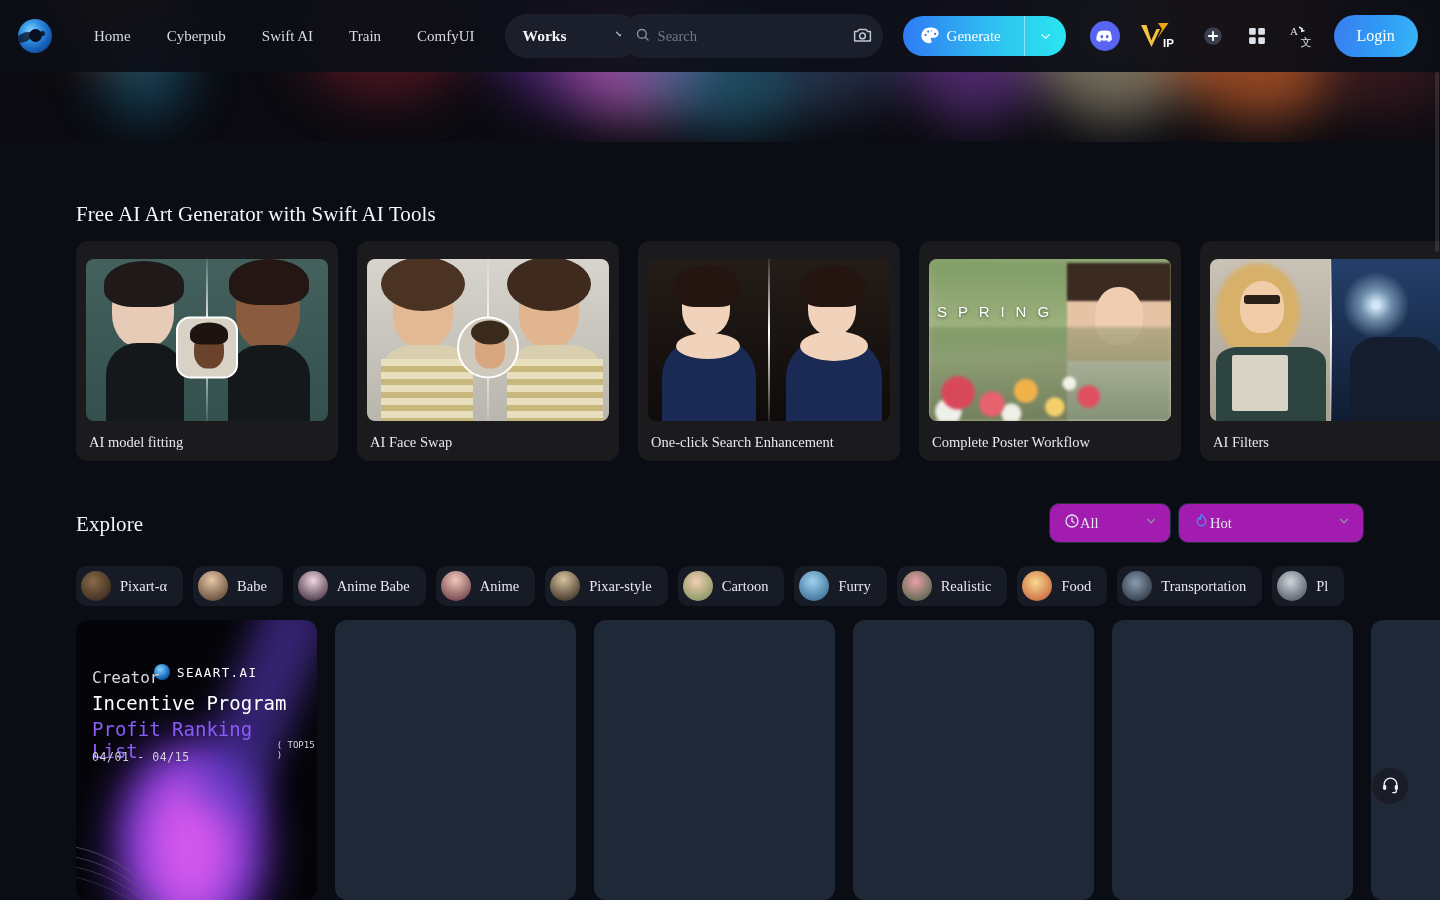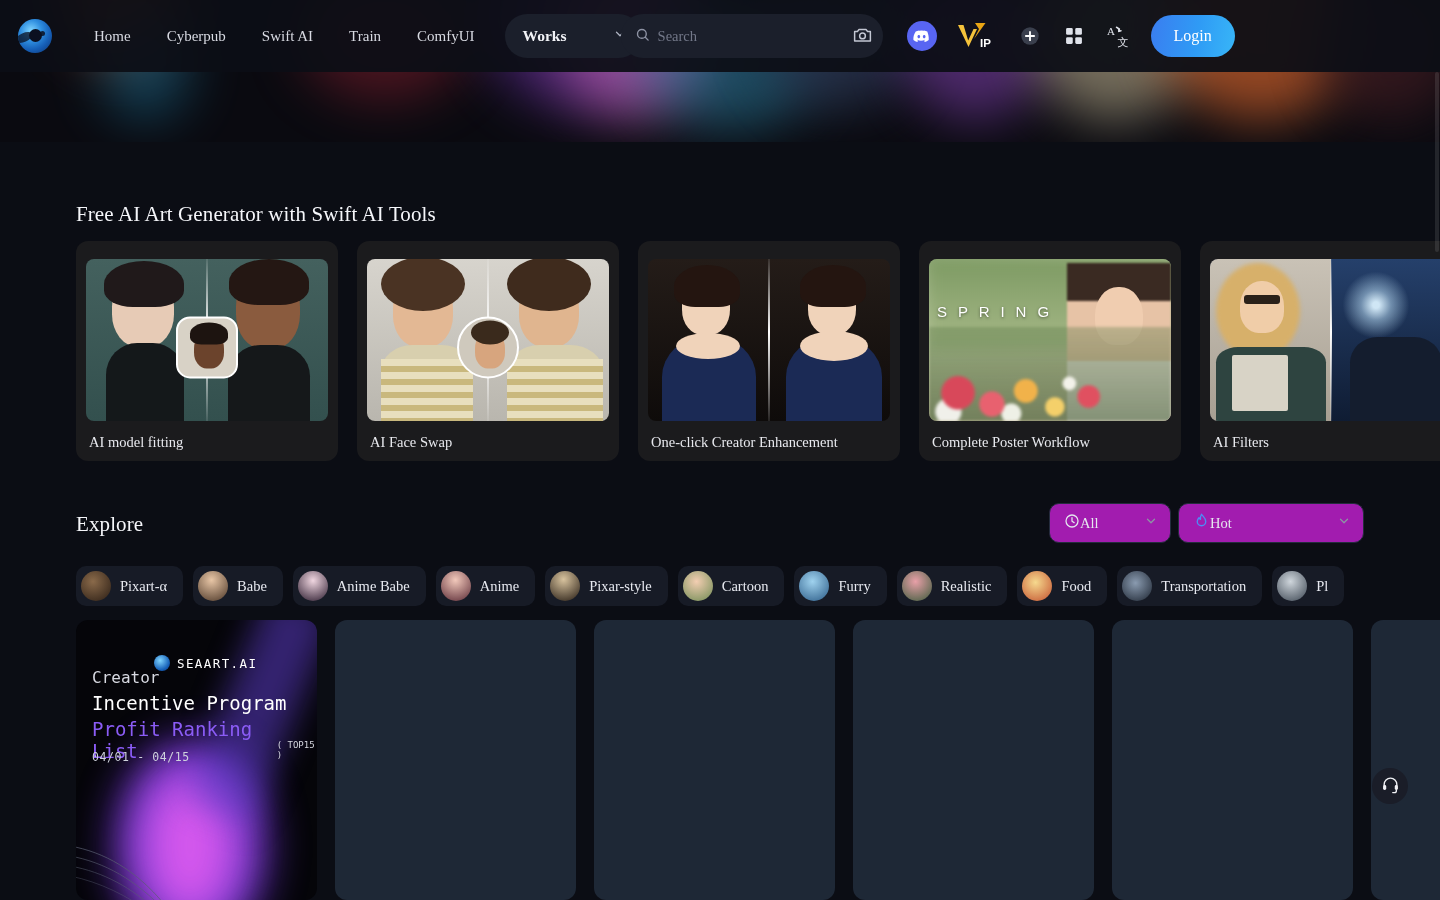--- a/index.html
+++ b/index.html
@@ -252,20 +252,38 @@
     </span>
     <input type="text" placeholder="Search" style="">
     <span>
       <svg width="21" height="21" viewBox="0 0 24 24" fill="none" stroke="#c3c7d3" stroke-width="1.7" stroke-linecap="round" stroke-linejoin="round">
         <path d="M3 8.5h3.2L8 6.3h8L17.8 8.5H21v11H3z"></path>
           <circle cx="12" cy="13.6" r="3.3"></circle>
         </svg>
     </span>
   </div>
 
+  <div id="gen">
+    <span style="position:absolute;left:16px;top:9px">
+      <svg width="22" height="22" viewBox="0 0 24 24">
+        <path d="M12 2.6C6.7 2.6 2.6 6.4 2.6 11.5c0 5 4 8.4 8.8 8.4 1.5 0 2.4-.8 2.4-1.9 0-.6-.3-1-.6-1.4-.3-.4-.5-.7-.5-1.2 0-.9.8-1.6 1.8-1.6h1.6c3 0 5.3-2.2 5.3-5.2 0-3.5-3.9-6-9.4-6z" fill="#fff"></path>
+        <circle cx="7.2" cy="10.8" r="1.25" fill="#2f7bf5"></circle>
+        <circle cx="10.1" cy="7.2" r="1.25" fill="#2f7bf5"></circle>
+        <circle cx="14.3" cy="7.0" r="1.25" fill="#2f7bf5"></circle>
+        <circle cx="17.6" cy="9.8" r="1.25" fill="#2f7bf5"></circle>
+        <path d="M16.2 3.1l3.4 2.3-5.5 6.4-2-1.4z" fill="#fff" transform="rotate(6 17 6)"></path>
+      </svg>
+    </span>
+    <span class="lbl">Generate</span>
+    <span class="split">
+      <svg width="15" height="15" viewBox="0 0 24 24" fill="none" stroke="#e9fbff" stroke-width="2.2" stroke-linecap="round" stroke-linejoin="round">
+          <polyline points="6 9 12 15 18 9"></polyline>
+        </svg>
+    </span>
+  </div>
 
   <div id="discord">
     <svg width="19" height="19" viewBox="0 0 24 24" fill="#fff">
       <path d="M19.3 5.6A16 16 0 0 0 15.4 4.4l-.2.4a14 14 0 0 0-6.4 0l-.2-.4A16 16 0 0 0 4.7 5.6C2.2 9.3 1.5 12.9 1.8 16.4a16.2 16.2 0 0 0 4.9 2.5l1-1.6c-.5-.2-1.1-.5-1.6-.8l.4-.3a11.5 11.5 0 0 0 9.9 0l.4.3c-.5.3-1 .6-1.6.8l1 1.6a16.2 16.2 0 0 0 4.9-2.5c.4-4.1-.6-7.7-1.8-10.8zM8.6 14.2c-1 0-1.7-.9-1.7-2s.8-2 1.7-2 1.8.9 1.7 2c0 1.1-.8 2-1.7 2zm6.8 0c-1 0-1.7-.9-1.7-2s.8-2 1.7-2 1.8.9 1.7 2c0 1.1-.7 2-1.7 2z"></path>
     </svg>
   </div>
 
   <div id="vip">
     <svg width="44" height="30" viewBox="0 0 44 30">
       <path d="M3 4 L13.5 26 L22 8 L18.5 8 L13.2 19.5 L8.5 4 Z" fill="#f5c33b"></path>
@@ -349,21 +367,21 @@
       <div class="face" style="left:34px;top:16px;width:48px;height:60px;background:#f0d3ba"></div>
       <div class="face" style="left:26px;top:6px;width:66px;height:42px;border-radius:50% 50% 32% 32%;background:#241510"></div>
       <div style="position:absolute;left:14px;top:78px;width:94px;height:86px;background:#1b2a55;border-radius:46% 46% 0 0"></div>
       <div style="position:absolute;left:28px;top:74px;width:64px;height:26px;background:#f0d3ba;border-radius:50%"></div>
       <div class="face" style="left:160px;top:16px;width:48px;height:60px;background:#f0d3ba"></div>
       <div class="face" style="left:152px;top:6px;width:66px;height:42px;border-radius:50% 50% 32% 32%;background:#241510"></div>
       <div style="position:absolute;left:138px;top:78px;width:96px;height:86px;background:#1b2a55;border-radius:46% 46% 0 0"></div>
       <div style="position:absolute;left:152px;top:72px;width:68px;height:30px;background:#f0d3ba;border-radius:50%"></div>
       <div class="split-line"></div>
     </div>
-    <div class="cap">One-click Creator Enhancement</div>
+    <div class="cap">One-click Search Enhancement</div>
   </div>
 
   <div class="tcard">
     <div class="thumb" style="background:linear-gradient(170deg,#90a878 0%,#b9c79d 40%,#c8b49a 100%)">
       <div style="position:absolute;left:0;top:0;width:100%;height:56%;background:linear-gradient(180deg,#7d9a63,#a7b988);filter:blur(6px)"></div>
       <div style="position:absolute;left:138px;top:4px;width:104px;height:158px;background:linear-gradient(180deg,#3a2a22 0 24%,#e7c3a6 24% 62%,#efe4dc 62% 100%);filter:blur(1px)"></div>
       <div class="face" style="left:166px;top:28px;width:48px;height:58px;background:#f0cdb0"></div>
       <div style="position:absolute;left:0;bottom:0;width:100%;height:58%;
            background:
              radial-gradient(circle at 12% 70%, #d8485a 0 7%, transparent 8%),
@@ -479,21 +497,21 @@
 </div>
 
 <div id="grid">
 
   <div id="promo">
     <div class="promo-glow" style="left:40px;  top:120px; width:150px; height:210px; background:#7b3df0; opacity:.85"></div>
     <div class="promo-glow" style="left:66px;  top:150px; width:96px;  height:150px; background:#e05cf0; opacity:.9"></div>
     <div class="promo-glow" style="left:150px; top:-30px; width:70px;  height:230px; background:#5b3cc4; opacity:.55;
          border-radius:0; transform:rotate(22deg); filter:blur(16px)"></div>
 
-    <div style="position:absolute;left:78px;top:35px;display:flex;align-items:center;gap:7px">
+    <div style="position:absolute;left:78px;top:44px;display:flex;align-items:center;gap:7px">
       <span style="width:16px;height:16px;border-radius:50%;
             background:radial-gradient(circle at 38% 34%,#7fd4ff,#1660b8 65%,#0d2f6b)"></span>
       <span style="color:#fff;font-size:12.5px;letter-spacing:1.4px;font-family:'DejaVu Sans Mono',monospace">SEAART.AI</span>
     </div>
 
     <div class="promo-txt" style="top:48px;font-size:16px;color:#d8dae2">Creator</div>
     <div class="promo-txt" style="top:72px;font-size:19px">Incentive Program</div>
     <div style="position:absolute;left:16px;top:98px;display:flex;align-items:flex-end;gap:5px">
       <span style="color:#8b5cf6;font-size:19px;font-family:'DejaVu Sans Mono',monospace">Profit Ranking List</span>
       <span style="color:#d6d8e0;font-size:9px;font-family:'DejaVu Sans Mono',monospace;padding-bottom:2px">( TOP15 )</span>

